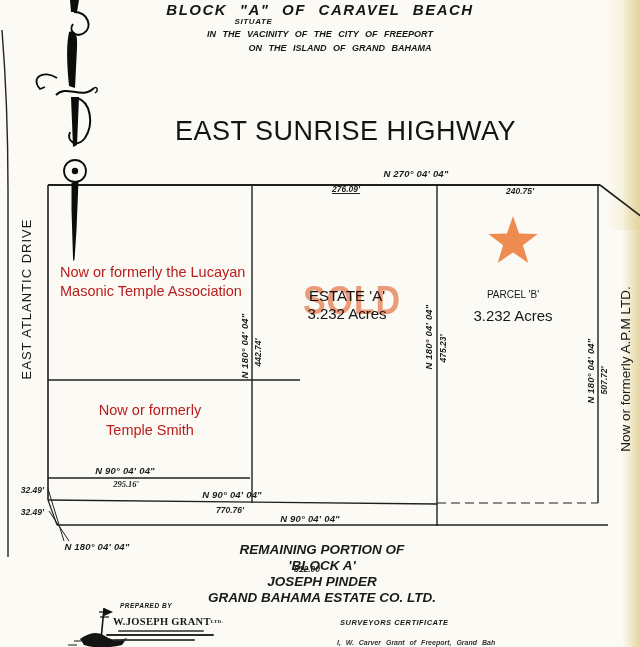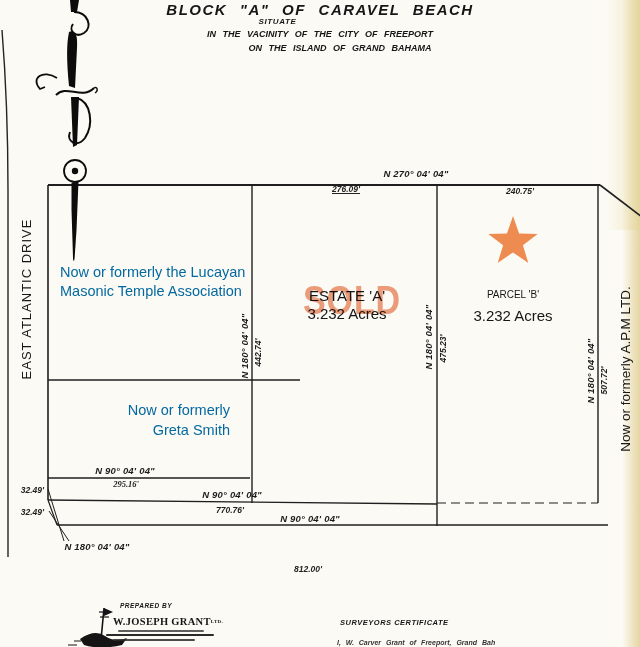--- a/index.html
+++ b/index.html
@@ -2,29 +2,29 @@
 <html><head>
 <meta charset="utf-8">
 <style>
   html,body{margin:0;padding:0;background:#e8e8e8;}
   .page{position:relative;width:640px;height:647px;overflow:hidden;
         background:#fcfaf4;font-family:"Liberation Sans",sans-serif;color:#161616;}
   .abs{position:absolute;white-space:nowrap;}
   .ctr{text-align:center;}
   
   .h1{left:0;top:1px;width:640px;font:700 15px "Liberation Sans",sans-serif;font-style:italic;letter-spacing:1.5px;word-spacing:7px;}
-  .h2{left:0;top:17px;width:507px;font:700 8px "Liberation Sans",sans-serif;font-style:italic;letter-spacing:.6px;padding-left:24px;}
+  .h2{left:0;top:17px;width:507px;font:700 8px "Liberation Sans",sans-serif;font-style:italic;letter-spacing:.6px;}
   .h3{left:0;top:29px;width:640px;font:700 9px "Liberation Sans",sans-serif;font-style:italic;word-spacing:4px;}
   .h4{left:0;top:43px;width:640px;font:700 9px "Liberation Sans",sans-serif;font-style:italic;word-spacing:4px;padding-left:20px;}
   .hwy{left:175px;top:116px;width:270px;font:400 27px "Liberation Sans",sans-serif;letter-spacing:.5px;color:#141414;}
   
   .dimb{position:absolute;font:700 9.5px "Liberation Sans",sans-serif;font-style:italic;letter-spacing:.2px;color:#1b1b1b;text-align:center;white-space:nowrap;height:12px;line-height:12px;}
   .dimd{position:absolute;font:600 8.5px "Liberation Sans",sans-serif;font-style:italic;color:#222;text-align:center;white-space:nowrap;height:11px;line-height:11px;}
   .vert{transform:rotate(-90deg);transform-origin:center center;}
-  .owner{position:absolute;font:400 14.5px "Liberation Sans",sans-serif;color:#0369a1;line-height:19px;text-align:right;}
+  .owner{position:absolute;font:400 14.5px "Liberation Sans",sans-serif;color:#b91c1c;line-height:19px;}
   .sold{position:absolute;left:272px;top:278px;width:160px;text-align:center;
         font:700 40px "Liberation Sans",sans-serif;letter-spacing:1px;color:#e8825a;opacity:.78;
         mix-blend-mode:multiply;transform:scaleX(.85);}
   .rem{position:absolute;left:142px;top:542px;width:360px;text-align:center;
        font:600 13.5px "Liberation Sans",sans-serif;font-style:italic;line-height:16px;color:#1a1a1a;}
   .tinybar{position:absolute;background:#2a2a2a;border-radius:1px;}
   .edge-r{position:absolute;right:0;top:0;width:18px;height:647px;
           background:linear-gradient(to right,rgba(226,209,150,0),rgba(222,204,140,.8));}
   .edge-r2{position:absolute;right:0;top:0;width:34px;height:230px;
           background:linear-gradient(to right,rgba(230,215,160,0),rgba(230,213,150,.45));}
@@ -86,29 +86,30 @@
       <path d="M80 639 Q95 629 105 636 Q115 643 127 638 L122 645 Q100 650 84 645 Z" fill="#141414" stroke="none"></path>
       <path d="M74 641 h7 M68 645 h9" stroke-width="1.2"></path>
     </g>
   </svg>
 
   <div class="abs ctr h1">BLOCK "A" OF CARAVEL BEACH</div>
   <div class="abs ctr h2">SITUATE</div>
   <div class="abs ctr h3">IN THE VACINITY OF THE CITY OF FREEPORT</div>
   <div class="abs ctr h4">ON THE ISLAND OF GRAND BAHAMA</div>
 
+  <div class="abs ctr hwy">EAST SUNRISE HIGHWAY</div>
   <div class="abs ctr vert" style="left:-78px;top:291px;width:210px;height:16px;font:400 13px 'Liberation Sans',sans-serif;letter-spacing:1px;">EAST ATLANTIC DRIVE</div>
 
   <div class="owner" style="left:60px;top:263px;width:196px;">
     <span class="abs" style="left:0;top:0;">Now or formerly the Lucayan</span>
     <span class="abs" style="left:0;top:19px;">Masonic Temple Association</span>
   </div>
   <div class="owner ctr" style="left:70px;top:400px;width:160px;line-height:20px;">
     <div>Now or formerly</div>
-    <div>Greta Smith</div>
+    <div>Temple Smith</div>
   </div>
 
   <div class="abs ctr" style="left:287px;top:287px;width:120px;font-size:15px;">ESTATE 'A'</div>
   <div class="abs ctr" style="left:287px;top:305px;width:120px;font-size:15px;">3.232 Acres</div>
   <div class="sold">SOLD</div>
 
   <div class="abs ctr" style="left:453px;top:289px;width:120px;font-size:10px;">PARCEL 'B'</div>
   <div class="abs ctr" style="left:453px;top:307px;width:120px;font-size:15px;">3.232 Acres</div>
 
   <div class="abs ctr vert" style="left:506px;top:361px;width:240px;height:16px;font:400 13.5px 'Liberation Sans',sans-serif;">Now or formerly  A.P.M LTD.</div>
@@ -132,20 +133,26 @@
   <div class="dimb" style="left:184px;top:489px;width:96px;">N 90° 04' 04"</div>
   <div class="dimd" style="left:202px;top:505px;width:56px;">770.76'</div>
 
   <div class="dimb" style="left:262px;top:513px;width:96px;">N 90° 04' 04"</div>
   <div class="dimd" style="left:280px;top:528px;width:56px;margin-top:36px;">812.00'</div>
 
   <div class="dimd" style="left:10px;top:485px;width:34px;text-align:right;">32.49'</div>
   <div class="dimd" style="left:10px;top:507px;width:34px;text-align:right;">32.49'</div>
   <div class="dimb" style="left:49px;top:541px;width:96px;">N 180° 04' 04"</div>
 
+  <div class="rem">
+    <div>REMAINING PORTION OF</div>
+    <div>'BLOCK A'</div>
+    <div>JOSEPH PINDER</div>
+    <div>GRAND BAHAMA ESTATE CO. LTD.</div>
+  </div>
 
   <div class="abs" style="left:120px;top:602px;font:700 6.5px 'Liberation Sans',sans-serif;font-style:italic;letter-spacing:.5px;">PREPARED BY</div>
   <div class="abs" style="left:113px;top:616px;font:700 10.5px 'Liberation Serif',serif;font-variant:small-caps;letter-spacing:.3px;"><span>W.JOSEPH GRANT</span><span style="font-size:5px;vertical-align:2px;">LTD.</span></div>
   <div class="tinybar" style="left:118px;top:630px;width:86px;height:1.6px;opacity:.75;"></div>
   <div class="tinybar" style="left:106px;top:634px;width:108px;height:2.4px;"></div>
   <div class="tinybar" style="left:113px;top:639px;width:82px;height:2px;opacity:.85;"></div>
 
   <div class="abs" style="left:340px;top:618px;font:700 7.5px 'Liberation Sans',sans-serif;font-style:italic;letter-spacing:.5px;">SURVEYORS CERTIFICATE</div>
   <div class="abs" style="left:337px;top:639px;width:300px;height:8px;overflow:hidden;font:600 7px 'Liberation Sans',sans-serif;font-style:italic;color:#333;word-spacing:3px;">I, W. Carver Grant of Freeport, Grand Bah</div>
 

